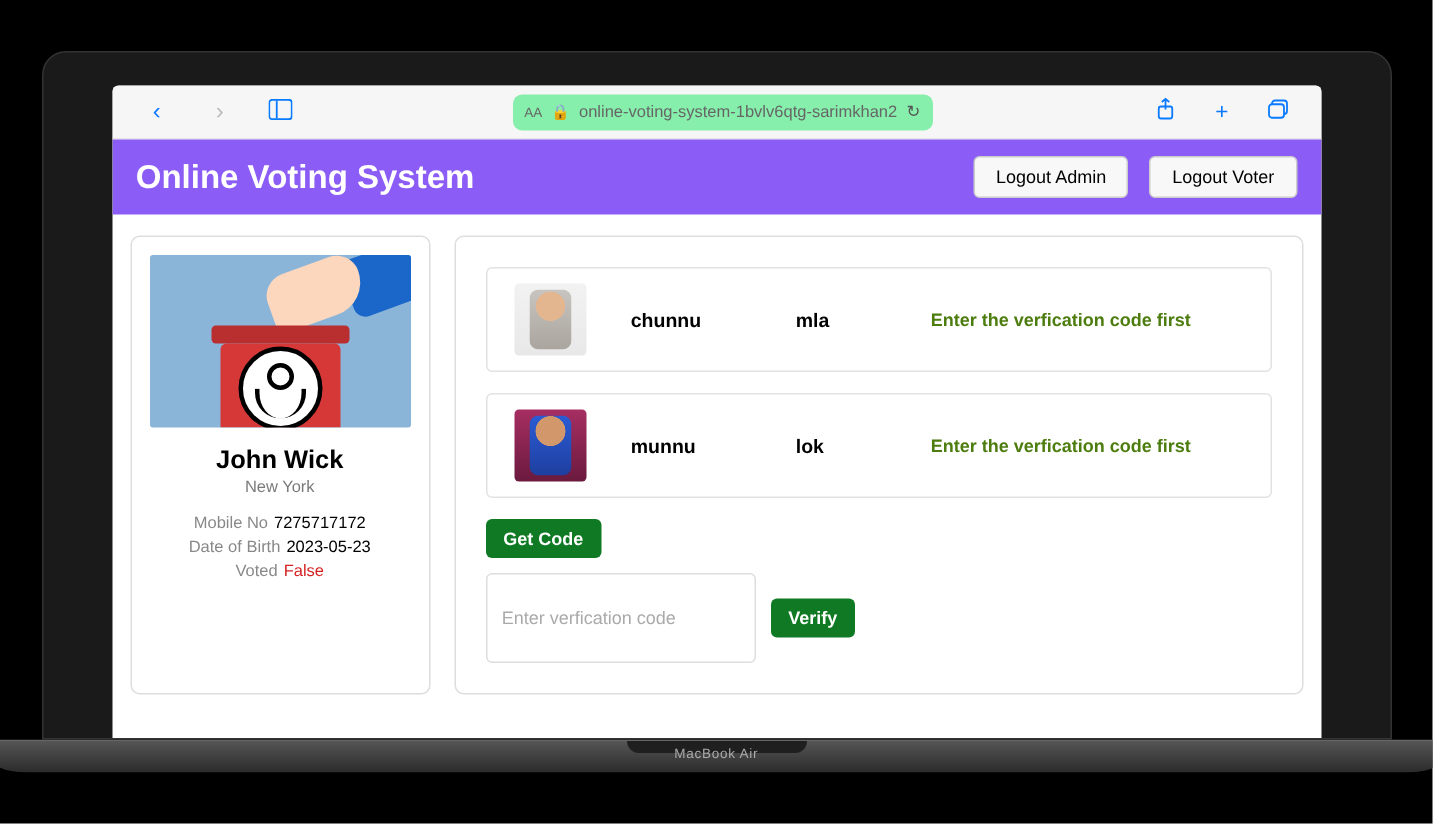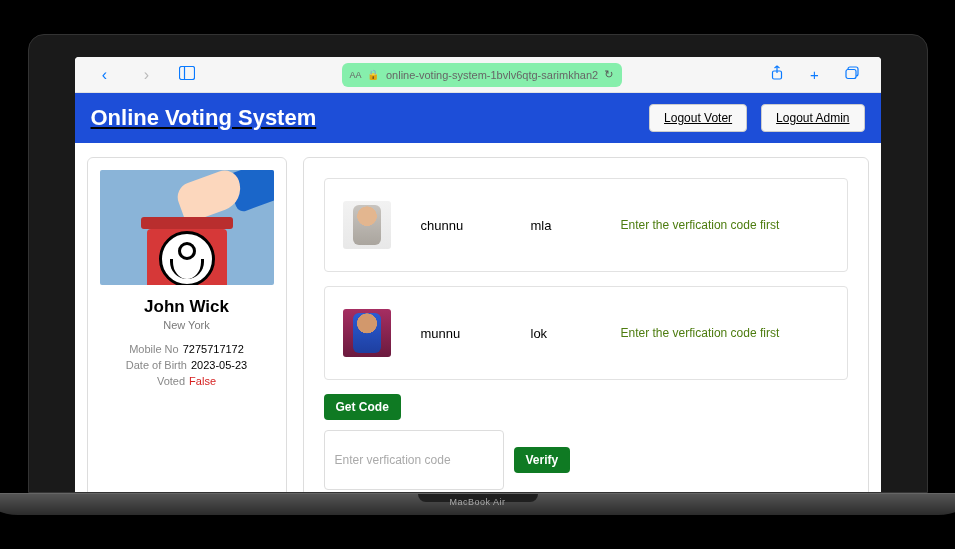--- a/index.html
+++ b/index.html
@@ -13,21 +13,21 @@
 .brand { position: absolute; top: 3px; left: 50%; transform: translateX(-50%); color: #aaa; font-size: 9px; letter-spacing: 0.5px; }
 
 .browser-bar { height: 36px; background: #f6f6f6; border-bottom: 1px solid #e3e3e3; display: flex; align-items: center; padding: 0 14px; gap: 10px; }
 .navbtn { color: #0a7aff; width: 32px; text-align: center; font-size: 16px; cursor: pointer; }
 .navbtn.dis { color: #bbb; }
 .urlbar { flex: 1; max-width: 280px; margin: 0 auto; background: #86efac; border-radius: 6px; height: 24px; display: flex; align-items: center; padding: 0 8px; font-size: 11px; color: #666; gap: 6px; }
 .urlbar .lock { font-size: 10px; }
 .barspacer { flex: 0.5; }
 .icn { color: #0a7aff; width: 28px; text-align: center; font-size: 15px; }
 
-.app-header { background: #1d4ed8; height: 50px; display: flex; align-items: center; justify-content: space-between; padding: 0 16px; text-decoration: underline; }
+.app-header { background: #8b5cf6; height: 50px; display: flex; align-items: center; justify-content: space-between; padding: 0 16px; }
 .app-title { color: #fff; font-size: 22px; font-weight: 700; }
 .header-actions { display: flex; gap: 14px; }
 .btn-light { background: #f8f8f8; border: 1px solid #ccc; border-radius: 4px; padding: 6px 14px; font-size: 12px; cursor: pointer; }
 
 .content { display: flex; gap: 16px; padding: 14px 12px; }
 
 .card { border: 1px solid #ddd; border-radius: 6px; background: #fff; }
 .profile-card { width: 200px; padding: 12px; text-align: center; }
 .profile-hero { position: relative; height: 115px; background: #8ab4d8; border-radius: 2px; overflow: hidden; margin-bottom: 6px; }
 .ballot-box { position: absolute; left: 50%; bottom: 0; transform: translateX(-50%); width: 80px; height: 56px; background: #d63838; border-radius: 4px 4px 0 0; }
@@ -38,21 +38,21 @@
 .avatar-head { width: 18px; height: 18px; border: 3px solid #000; border-radius: 50%; position: absolute; top: 8px; }
 .avatar-body { width: 34px; height: 20px; border: 3px solid #000; border-top: none; border-radius: 0 0 20px 20px; position: absolute; bottom: 5px; border-bottom: none; }
 
 .profile-name { font-size: 17px; font-weight: 600; margin-top: 12px; }
 .profile-loc { font-size: 11px; color: #7a7a7a; margin-top: 2px; margin-bottom: 12px; }
 .profile-row { font-size: 11px; margin-top: 4px; }
 .profile-row .lbl { color: #888; margin-right: 4px; }
 .profile-row .val.false { color: #d62222; font-weight: 500; }
 
 .main-card { flex: 1; padding: 20px; }
-.candidate-row { border: 1px solid #e2e2e2; border-radius: 4px; padding: 22px 18px; display: flex; align-items: center; gap: 30px; margin-bottom: 14px; }
+.candidate-row { border: 1px solid #e2e2e2; border-radius: 4px; padding: 10px 18px; display: flex; align-items: center; gap: 30px; margin-bottom: 14px; font-weight: bold; }
 .cand-photo { width: 48px; height: 48px; border-radius: 3px; background: #ddd; position: relative; overflow: hidden; flex-shrink: 0; }
 .cand-photo.p1 { background: linear-gradient(#f2f2f2, #e8e8e8); }
 .cand-photo.p1::after { content: ""; position: absolute; left: 50%; top: 50%; transform: translate(-50%, -50%); width: 28px; height: 40px; background: radial-gradient(circle at 50% 28%, #e3b68f 0 30%, transparent 31%), linear-gradient(#c8c4bf, #aaa59e); border-radius: 6px; }
 .cand-photo.p2 { background: linear-gradient(#a62e62, #6b1a3e); }
 .cand-photo.p2::after { content: ""; position: absolute; left: 50%; top: 50%; transform: translate(-50%, -50%); width: 28px; height: 40px; background: radial-gradient(circle at 50% 26%, #d2986c 0 30%, transparent 31%), linear-gradient(#2b5cd4, #1e3fa0); border-radius: 6px; }
 .cand-name { width: 80px; font-size: 13px; }
 .cand-type { width: 60px; font-size: 13px; }
 .cand-msg { color: #4d7c0f; font-size: 12px; flex: 1; }
 
 .btn-green { background: #0f7a23; color: #fff; border: none; border-radius: 4px; padding: 6px 12px; font-size: 12px; font-weight: 600; cursor: pointer; }
@@ -95,22 +95,22 @@
           <svg width="16" height="14" viewBox="0 0 16 14">
               <rect x="3" y="1" width="10" height="9" rx="2" fill="none" stroke="#0a7aff" stroke-width="1.2"></rect>
               <rect x="1" y="3.5" width="10" height="9" rx="2" fill="#f6f6f6" stroke="#0a7aff" stroke-width="1.2"></rect>
             </svg>
         </span>
       </div>
 
       <div class="app-header">
         <div class="app-title">Online Voting System</div>
         <div class="header-actions">
+          <button class="btn-light">Logout Admin</button>
           <button class="btn-light">Logout Voter</button>
-          <button class="btn-light">Logout Admin</button>
         </div>
       </div>
 
       <div class="content">
         <div class="card profile-card">
           <div class="profile-hero">
             <div class="sleeve"></div>
             <div class="hand"></div>
             <div class="ballot-top"></div>
             <div class="ballot-box"></div>

